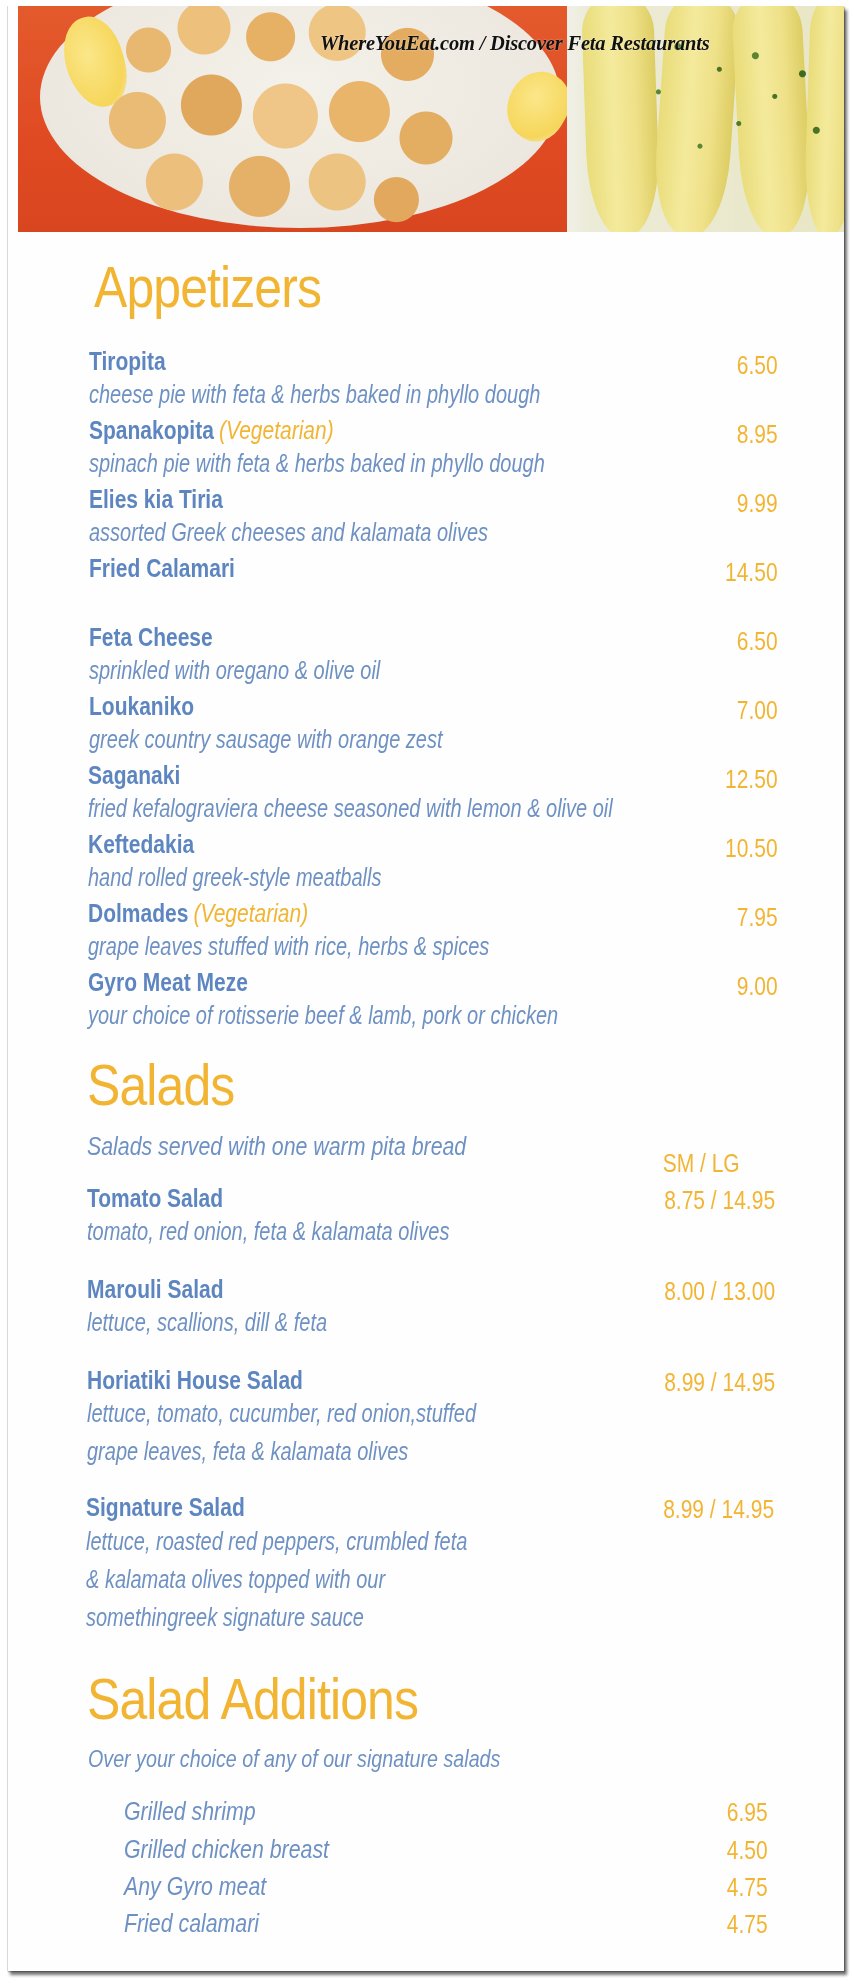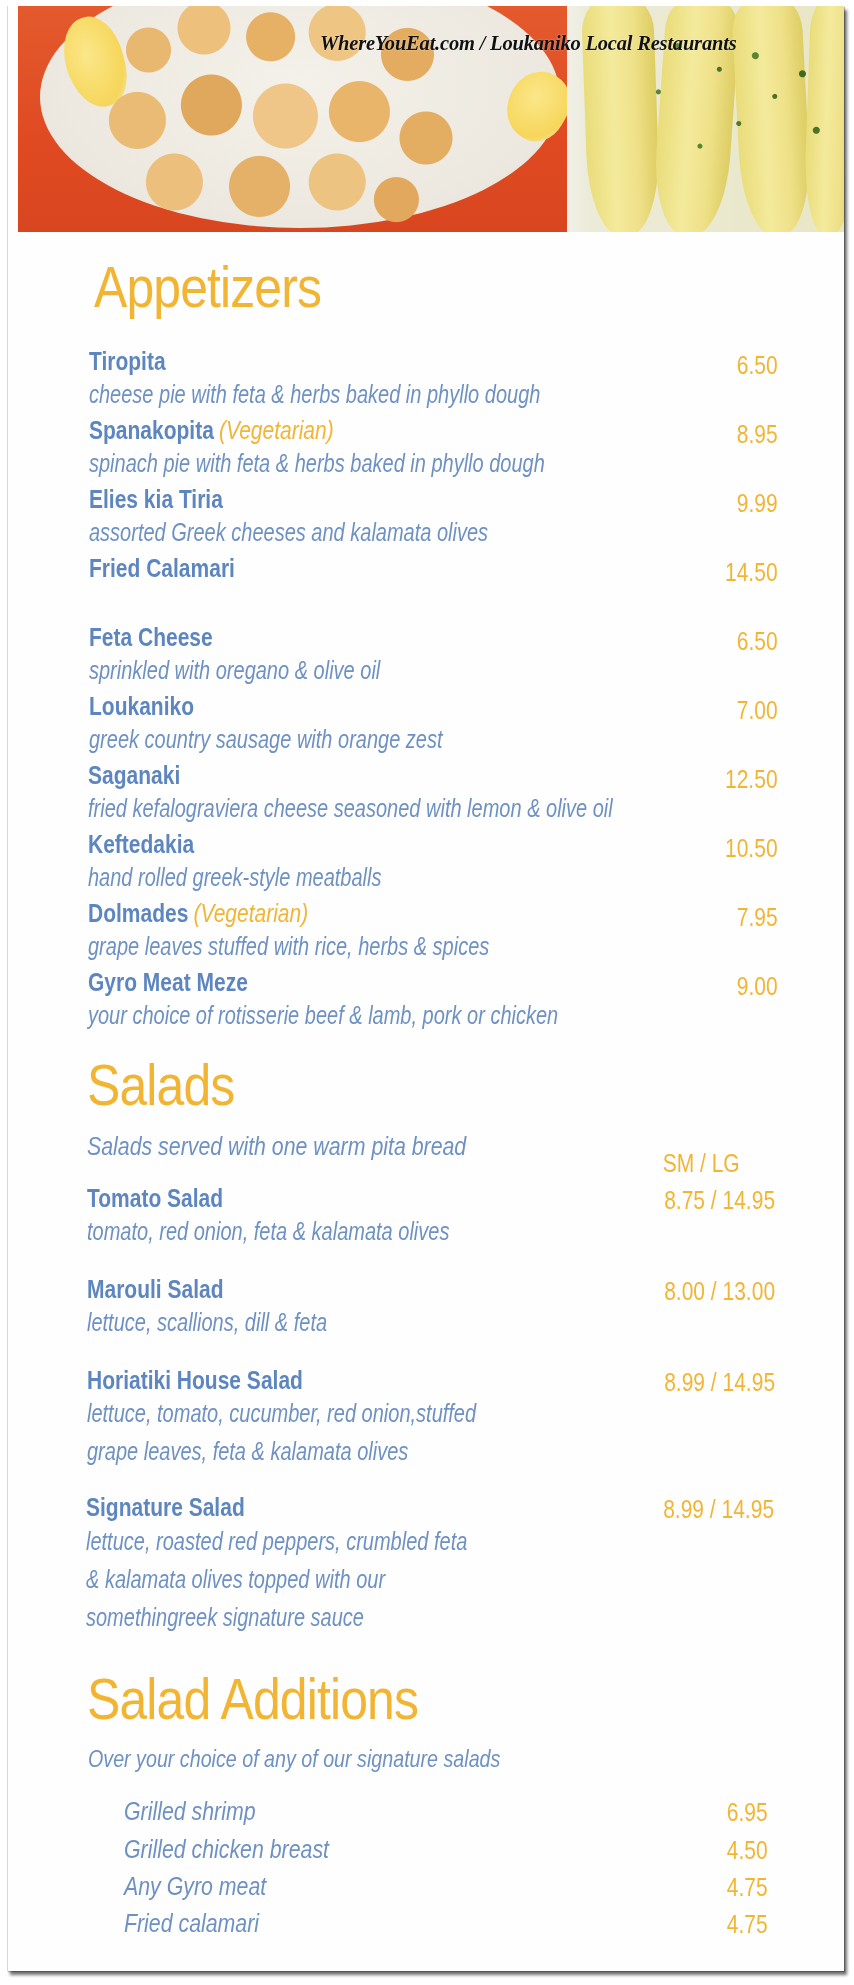--- a/index.html
+++ b/index.html
@@ -125,21 +125,21 @@
       <div class="fried-pile"></div>
       <div class="lemon l2"></div>
     </div>
     <div class="photo-potato">
       <div class="wedge w1"></div>
       <div class="wedge w2"></div>
       <div class="wedge w3"></div>
       <div class="wedge w4"></div>
       <div class="herbs"></div>
     </div>
-    <div class="watermark">WhereYouEat.com / Loukaniko Local Restaurants</div>
+    <div class="watermark">WhereYouEat.com / Discover Feta Restaurants</div>
   </div>
 
   <div class="content">
 
     <div class="section-title" style="left:86px; top:252px;">Appetizers</div>
 
     <div class="item" style="top:343px;">
       <div class="item-name" style="left:81px; top:0;"><span>Tiropita</span></div>
       <div class="price" style="right:66px; top:4px;">6.50</div>
       <div class="item-desc" style="left:81px; top:33px;">cheese pie with feta &amp; herbs baked in phyllo dough</div>

